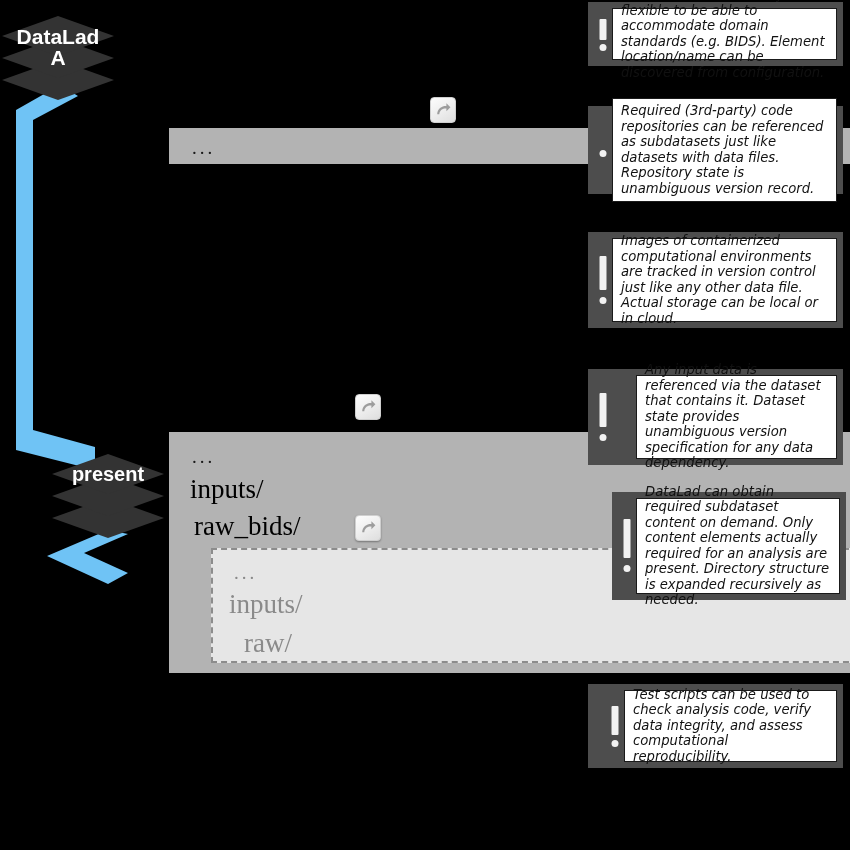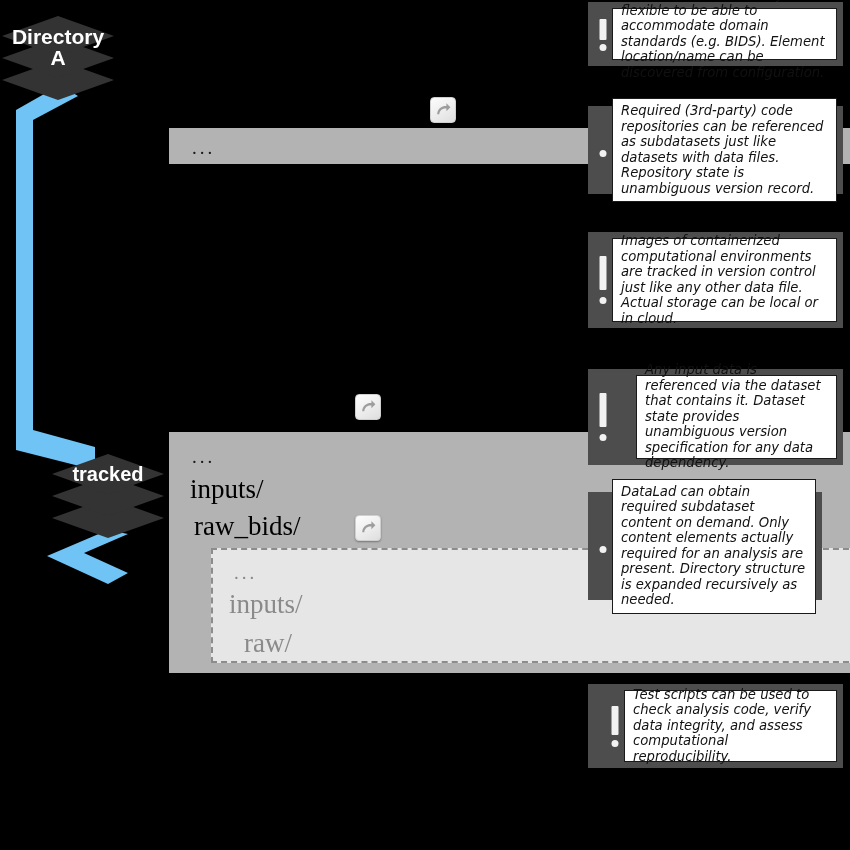--- a/index.html
+++ b/index.html
@@ -105,33 +105,33 @@
   <div class="tree dim" style="left:244px;top:630px;font-size:27px;">raw/</div>
 
   <div class="dstack" style="left:0px;top:8px;width:120px;height:100px;">
     <svg width="120" height="100" viewBox="0 0 120 100">
       <g fill="#333333">
         <path d="M58 52 L2 72 L58 92 L114 72 Z"></path>
         <path d="M58 30 L2 50 L58 70 L114 50 Z"></path>
         <path d="M58 8  L2 28 L58 48 L114 28 Z"></path>
       </g>
     </svg>
-    <div class="dslabel" style="left:0;top:18px;width:116px;font-size:21px;">Directory
+    <div class="dslabel" style="left:0;top:18px;width:116px;font-size:21px;">DataLad
 A</div>
   </div>
 
   <div class="dstack" style="left:50px;top:440px;width:175px;height:110px;">
     <svg width="175" height="110" viewBox="0 0 175 110">
       <g fill="#333333">
         <path d="M58 58 L2 78 L58 98 L114 78 Z"></path>
         <path d="M58 36 L2 56 L58 76 L114 56 Z"></path>
         <path d="M58 14 L2 34 L58 54 L114 34 Z"></path>
       </g>
     </svg>
-    <div class="dslabel" style="left:0;top:24px;width:116px;font-size:20px;">tracked</div>
+    <div class="dslabel" style="left:0;top:24px;width:116px;font-size:20px;">present</div>
   </div>
 
 
   <div class="note" style="left:588px;top:2px;width:255px;height:64px;">
     <div class="bang">
       <i class="bar"></i>
         <i class="dot"></i>
     </div>
     <div class="body">Dataset structure is fully flexible to be able to accommodate domain standards (e.g. BIDS). Element location/name can be discovered from configuration.</div>
   </div>
@@ -153,21 +153,21 @@
   </div>
 
   <div class="note" style="left:588px;top:369px;width:255px;height:96px;gap:24px;">
     <div class="bang">
       <i class="bar"></i>
         <i class="dot"></i>
     </div>
     <div class="body">Any input data is referenced via the dataset that contains it. Dataset state provides unambiguous version specification for any data dependency.</div>
   </div>
 
-  <div class="note" style="left:588px;top:492px;width:234px;height:108px;align-items:center;">
+  <div class="note" style="left:612px;top:492px;width:234px;height:108px;">
     <div class="bang">
       <i class="bar"></i>
         <i class="dot"></i>
     </div>
     <div class="body">DataLad can obtain required subdataset content on demand. Only content elements actually required for an analysis are present. Directory structure is expanded recursively as needed.</div>
   </div>
 
   <div class="note" style="left:588px;top:684px;width:255px;height:84px;padding-left:18px;">
     <div class="bang">
       <i class="bar"></i>

